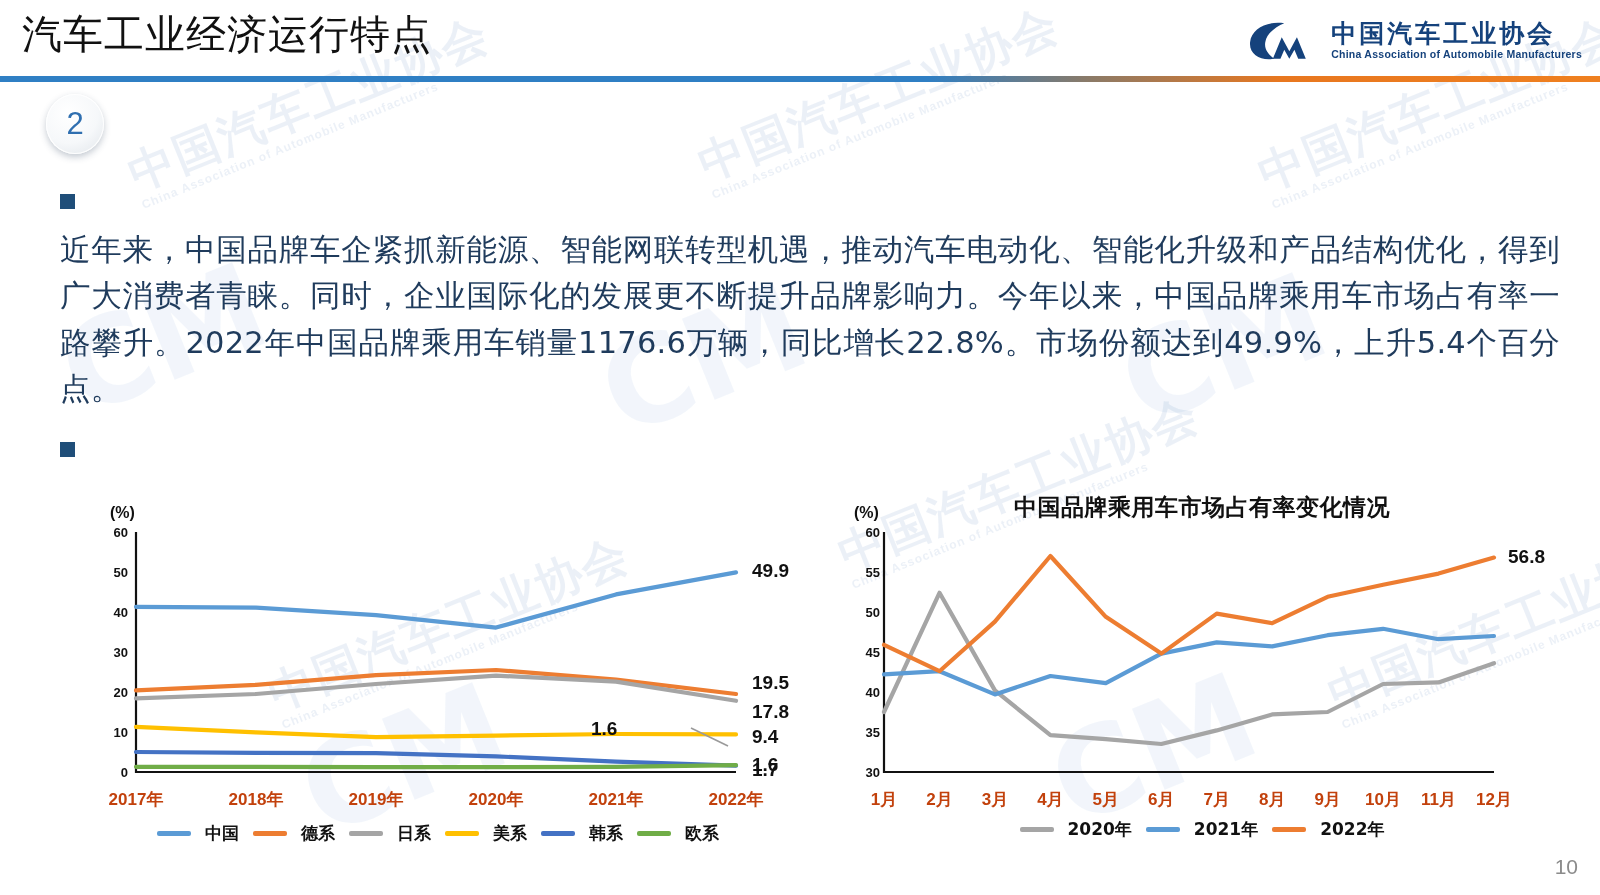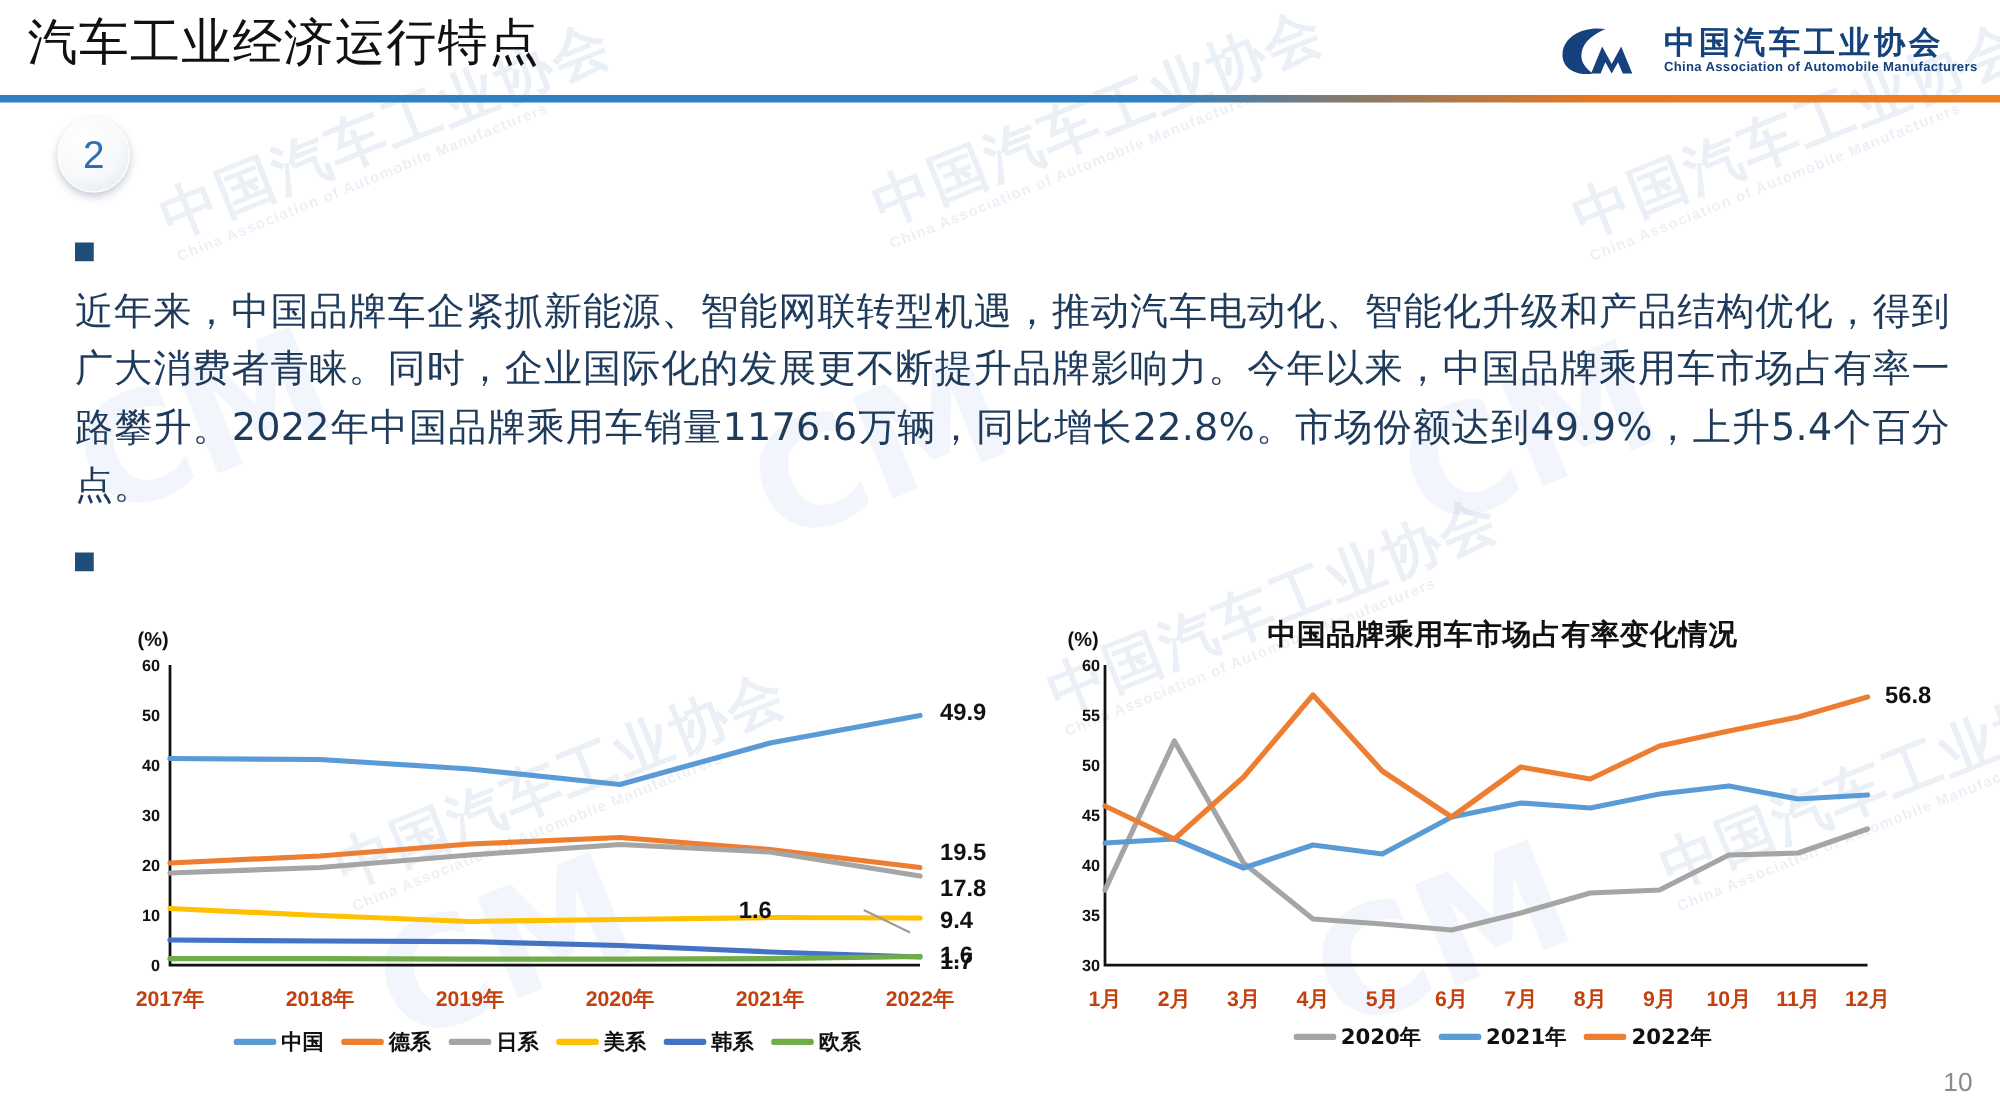--- a/index.html
+++ b/index.html
@@ -67,21 +67,21 @@
       font-family:"Liberation Sans",sans-serif;}
   .plot{position:absolute;}
   .ytick{position:absolute;font-size:13px;font-weight:700;color:#111;text-align:right;
       font-family:"Liberation Sans",sans-serif;transform:translateY(-50%);}
   .xtick{position:absolute;font-size:17px;font-weight:700;color:#c2410c;text-align:center;
       font-family:Liberation Sans, sans-serif;}
   .dlabel{position:absolute;font-size:19px;font-weight:700;color:#111;
       font-family:"Liberation Sans",sans-serif;white-space:nowrap;}
   .legend{position:absolute;width:100%;display:flex;justify-content:center;
       align-items:center;gap:14px;}
-  .lg-item{display:flex;align-items:center;gap:4px;}
+  .lg-item{display:flex;align-items:center;gap:14px;}
   .lg-swatch{width:34px;height:5px;border-radius:2px;display:block;}
   .lg-label{font-size:17px;font-weight:700;color:#111;
       font-family:"DejaVu Sans","Liberation Sans",sans-serif;}
 
   .pageno{position:absolute;right:22px;bottom:16px;font-size:21px;color:#8b8b8b;
       font-family:"Liberation Sans",sans-serif;z-index:5;}
 </style>
 </head>
 <body>
 

